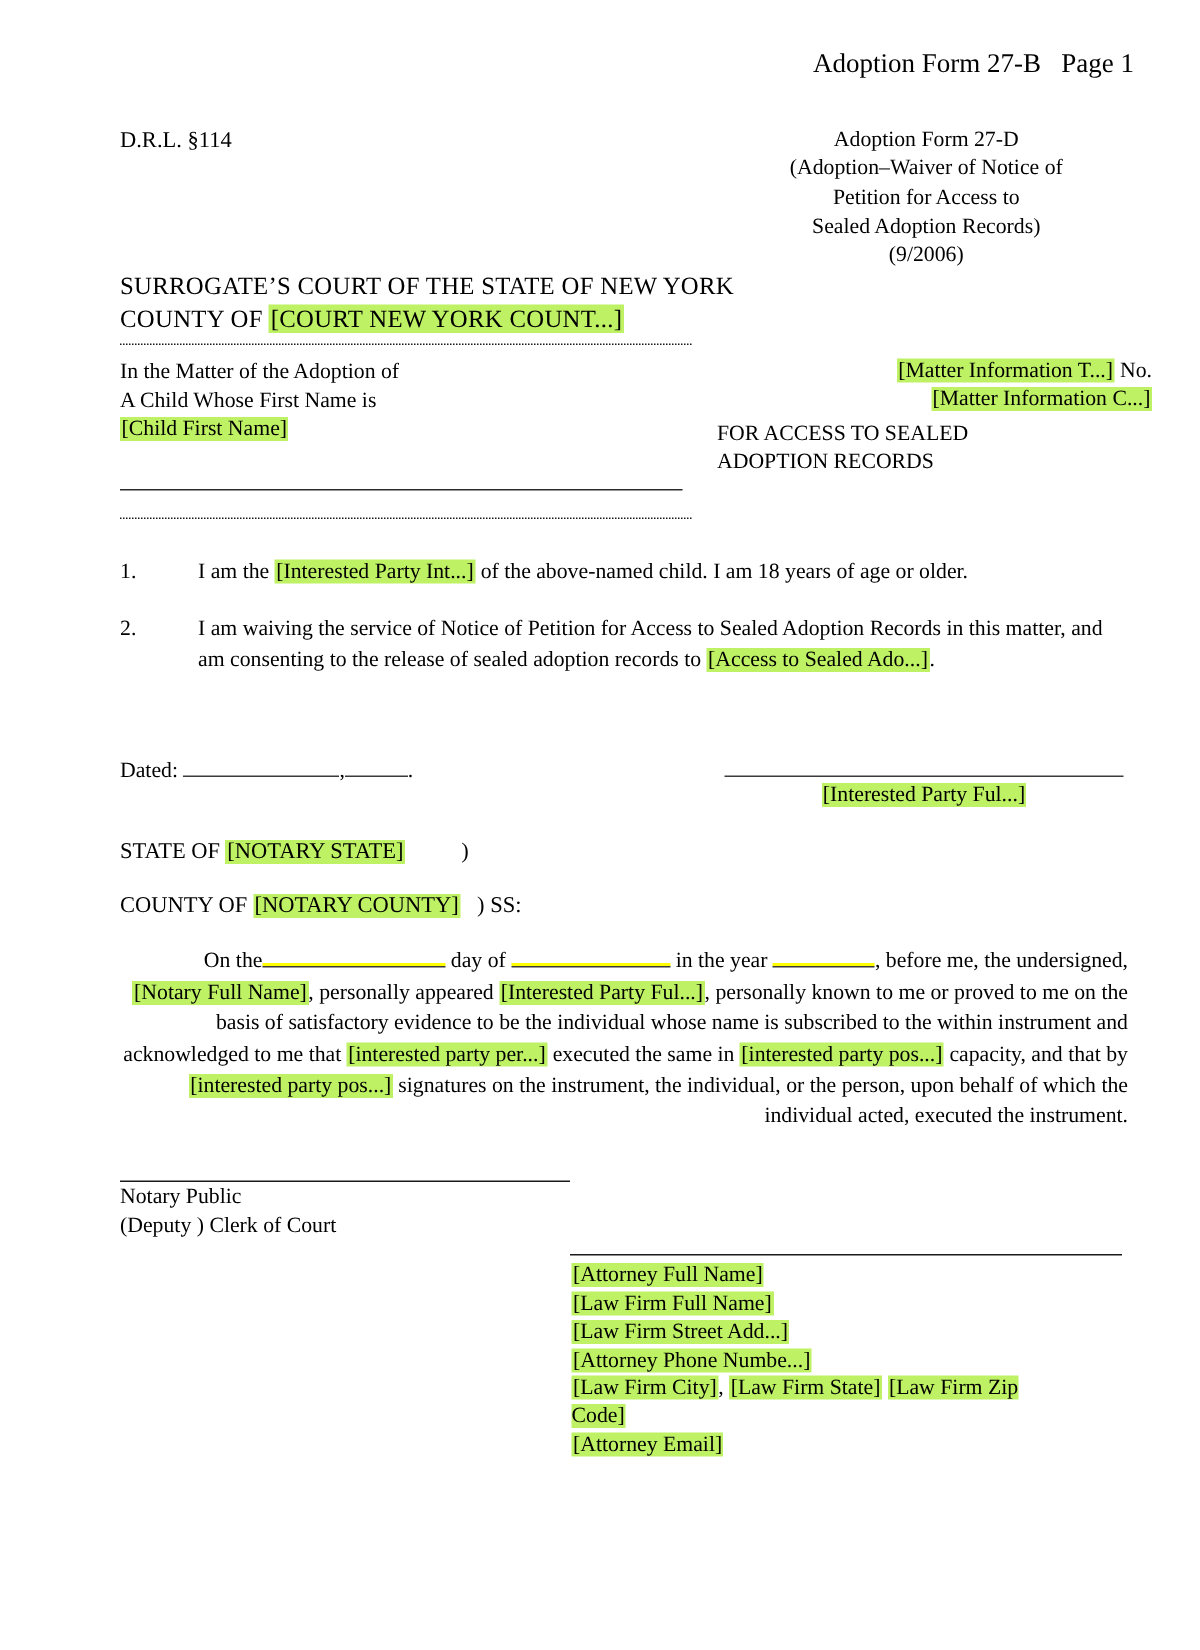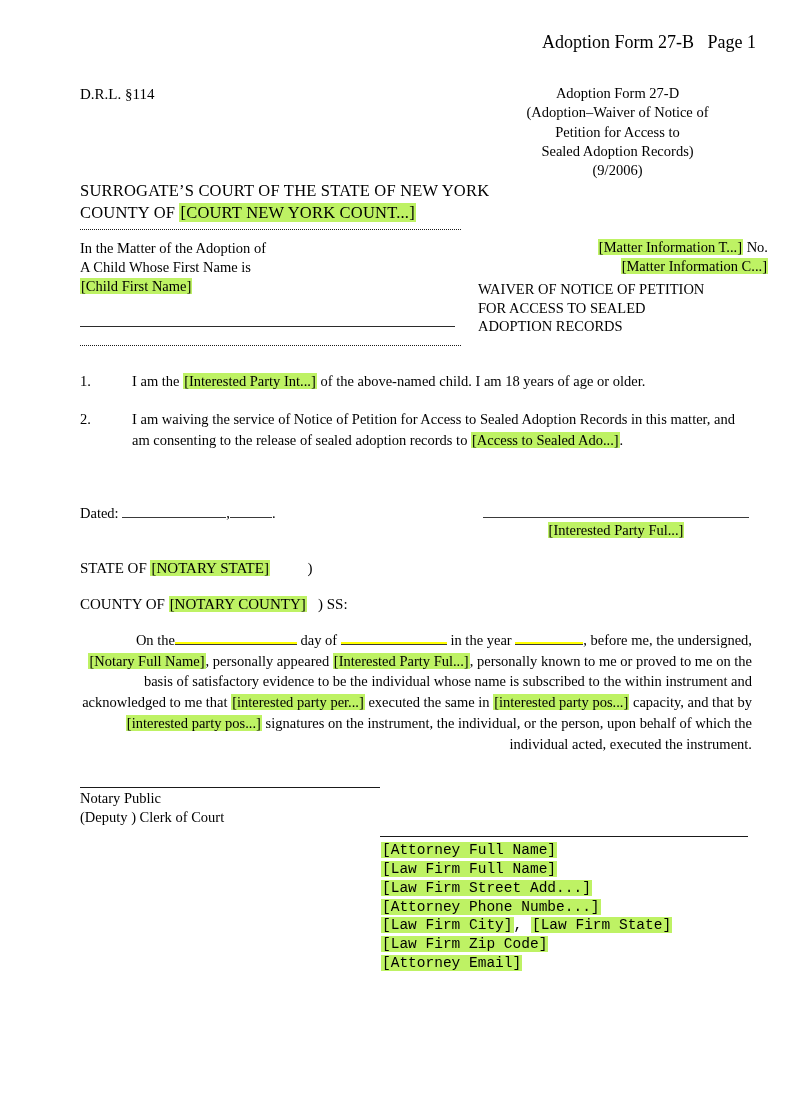--- a/index.html
+++ b/index.html
@@ -193,21 +193,21 @@
     border-top: 1.2px solid #1a1a1a;
   }
   .atty-block {
     position: absolute;
     top: 841px;
     left: 381px;
     width: 330px;
     font-size: 14.5px;
     line-height: 1.30;
   }
-  .atty-block .ln { display: block; font-family: Liberation Mono, monospace; }
+  .atty-block .ln { display: block; }
   .atty-block .ln > span.hl { display: inline; }
 </style>
 </head>
 <body>
 
 <div class="page">
 
   <div class="run-header">Adoption Form 27-B   Page 1</div>
 
   <div class="statute">D.R.L. §114</div>
@@ -230,21 +230,20 @@
   <div class="caption-left">
     <div>In the Matter of the Adoption of</div>
     <div>A Child Whose First Name is</div>
     <div><span class="hl">[Child First Name]</span></div>
   </div>
 
   <div class="caption-right">
     <div class="idx-line"><span class="hl">[Matter Information T...]</span><span> No.</span></div>
     <div class="idx-line"><span class="hl">[Matter Information C...]</span></div>
     <div class="doc-title">
-      <div>WAIVER OF NOTICE OF PETITION</div>
       <div>FOR ACCESS TO SEALED</div>
       <div>ADOPTION RECORDS</div>
     </div>
   </div>
 
   <div class="solid-rule" style="top:326px; left:80px; width:375px;"></div>
   <div class="dotted-rule" style="top:345px; left:80px; width:381px;"></div>
 
   <div class="para" style="top:371px;">
     <span class="num">1.</span>

